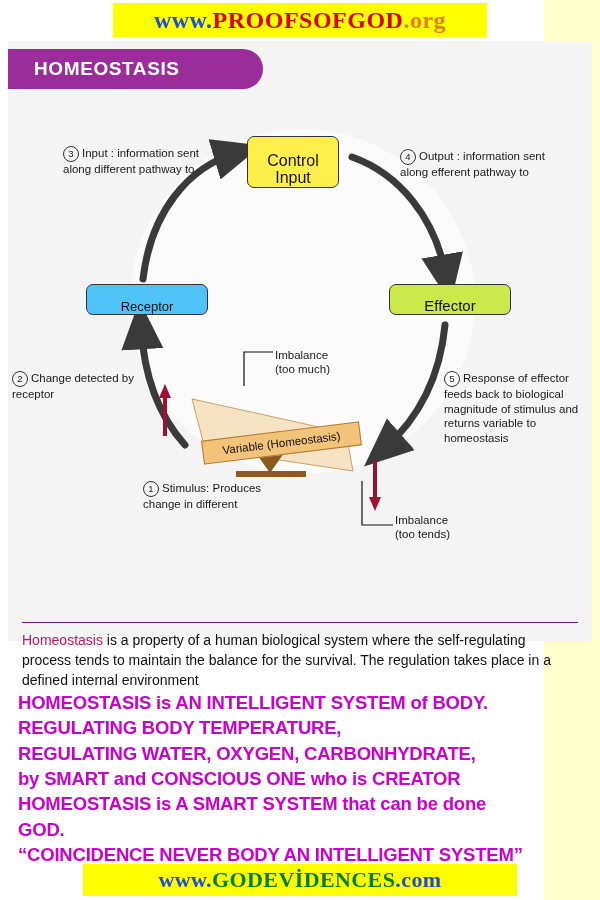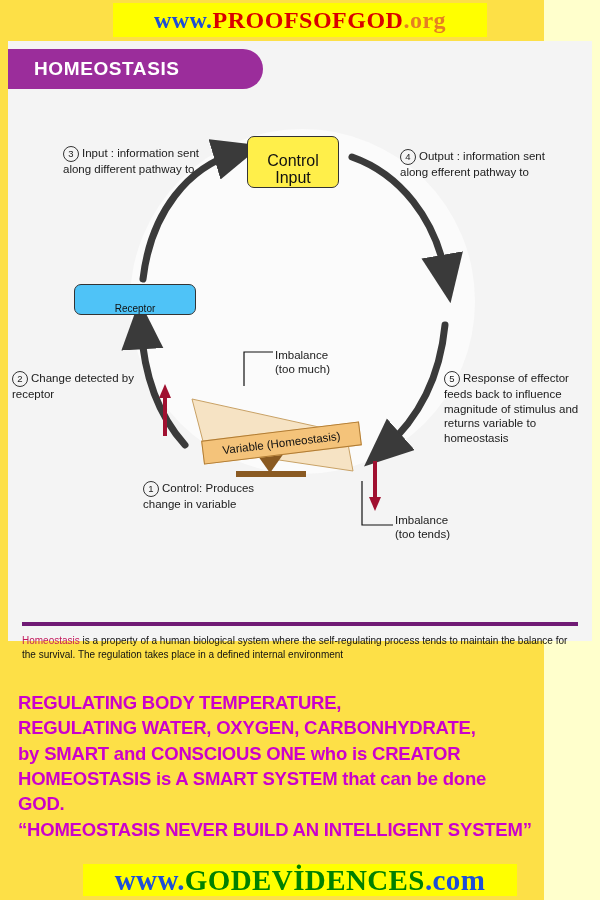--- a/index.html
+++ b/index.html
@@ -11,21 +11,21 @@
     height: 900px;
     background: #ffffcc;
     font-family: "Liberation Sans", sans-serif;
     overflow: hidden;
     position: relative;
   }
   .page {
     position: relative;
     width: 544px;
     height: 900px;
-    background: #fde047;
+    background: #ffffff;
   }
 
   
   .top-banner {
     position: absolute;
     left: 113px;
     top: 3px;
     width: 374px;
     height: 34px;
     background: #ffff00;
@@ -104,23 +104,23 @@
     color: #111;
     line-height: 1.1;
     box-sizing: border-box;
   }
   .node-control {
     left: 239px; top: 95px; width: 92px; height: 52px;
     background: #ffef4a;
     font-size: 16px;
   }
   .node-receptor {
-    left: 66px; top: 243px; width: 122px; height: 31px;
+    left: 78px; top: 243px; width: 122px; height: 31px;
     background: #4fc3f7;
-    font-size: 10px;
+    font-size: 13px;
   }
   .node-effector {
     left: 381px; top: 243px; width: 122px; height: 31px;
     background: #cde84a;
     font-size: 15px;
   }
 
   
   .flow-svg {
     position: absolute;
@@ -173,24 +173,24 @@
     color: #111;
     transform: rotate(-7deg);
   }
 
   
   .desc {
     position: absolute;
     left: 22px;
     top: 622px;
     width: 556px;
-    font-size: 10px;
+    font-size: 14px;
     color: #111;
     line-height: 1.42;
-    border-top: 4px solid #701a75;
+    border-top: 1px solid #701a75;
     padding-top: 8px;
   }
   .desc .hl { color: #c2185b; }
 
   
   .msg {
     position: absolute;
     left: 18px;
     top: 690px;
     width: 570px;
@@ -211,21 +211,21 @@
     width: 434px;
     height: 32px;
     background: #ffff00;
     display: flex;
     align-items: center;
     justify-content: center;
   }
   .bottom-banner-text {
     font-family: "Liberation Serif", serif;
     font-weight: bold;
-    font-size: 29px;
+    font-size: 22px;
     letter-spacing: 0.4px;
     white-space: nowrap;
   }
   .bb-w { color: #1d4ed8; }
   .bb-mid { color: #008000; }
   .bb-com { color: #1d4ed8; }
 </style>
 </head>
 <body>
 
@@ -280,64 +280,68 @@
 
       <div class="node node-control">
         <div>
           <div>Control</div>
           <div>Input</div>
         </div>
       </div>
       <div class="node node-receptor">
         <span>Receptor</span>
       </div>
+      <div class="node node-effector">
+        <span>Effector</span>
+      </div>
 
       <div class="variable-box">
         <span>Variable (Homeostasis)</span>
       </div>
 
       <div class="ann ann-3">
         <span class="num">3</span><span>Input : information sent along different pathway to</span>
       </div>
       <div class="ann ann-4">
         <span class="num">4</span><span>Output : information sent along efferent pathway to</span>
       </div>
       <div class="ann ann-2">
         <span class="num">2</span><span>Change detected by receptor</span>
       </div>
       <div class="ann ann-5">
-        <span class="num">5</span><span>Response of effector feeds back to influence magnitude of stimulus and returns variable to homeostasis</span>
+        <span class="num">5</span><span>Response of effector feeds back to biological magnitude of stimulus and returns variable to homeostasis</span>
       </div>
       <div class="ann ann-1">
-        <span class="num">1</span><span>Control: Produces change in variable</span>
+        <span class="num">1</span><span>Stimulus: Produces change in different</span>
       </div>
 
       <div class="lbl lbl-imb-much">
         <div>Imbalance</div>
         <div>(too much)</div>
       </div>
       <div class="lbl lbl-imb-little">
         <div>Imbalance</div>
         <div>(too tends)</div>
       </div>
 
     </div>
   </div>
 
   <div class="desc">
     <span class="hl">Homeostasis</span><span> is a property of a human biological system where the self-regulating process tends to maintain the balance for the survival. The regulation takes place in a defined internal environment</span>
   </div>
 
   <div class="msg">
+    <div>HOMEOSTASIS  is  AN INTELLIGENT SYSTEM  of BODY.</div>
     <div>REGULATING  BODY TEMPERATURE,</div>
     <div>REGULATING  WATER, OXYGEN, CARBONHYDRATE,</div>
     <div>by  SMART and CONSCIOUS  ONE who is CREATOR</div>
     <div>HOMEOSTASIS is A SMART SYSTEM that can be done</div>
     <div>GOD.</div>
-    <div>“HOMEOSTASIS NEVER BUILD  AN INTELLIGENT SYSTEM”</div>
+    <div>“COINCIDENCE NEVER BODY  AN INTELLIGENT SYSTEM”</div>
   </div>
 
   <div class="bottom-banner">
     <div class="bottom-banner-text">
       <span class="bb-w">www.</span><span class="bb-mid">GODEVİDENCES</span><span class="bb-com">.com</span>
     </div>
   </div>
 
 </div>
 

